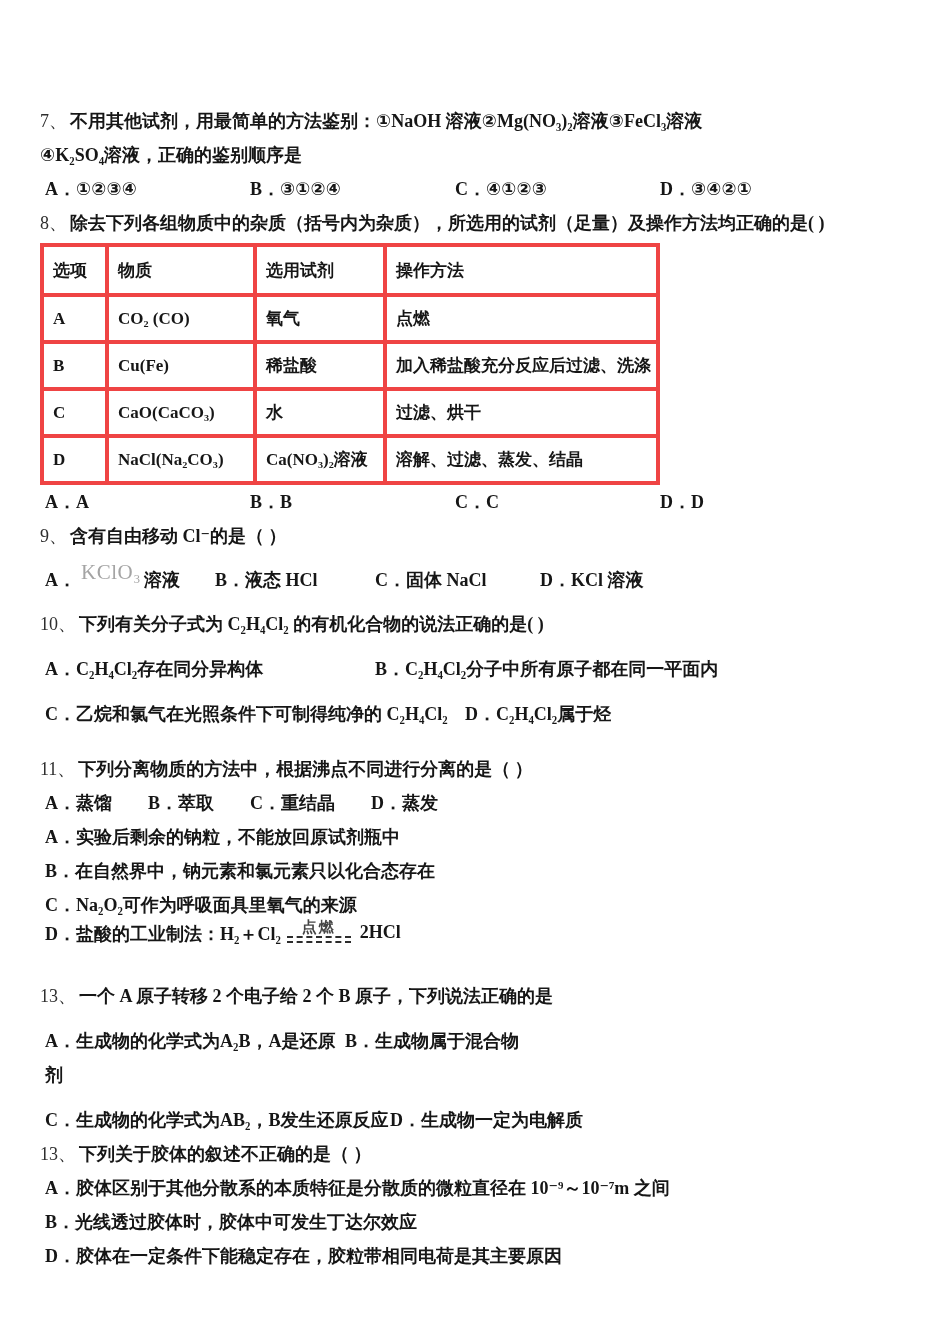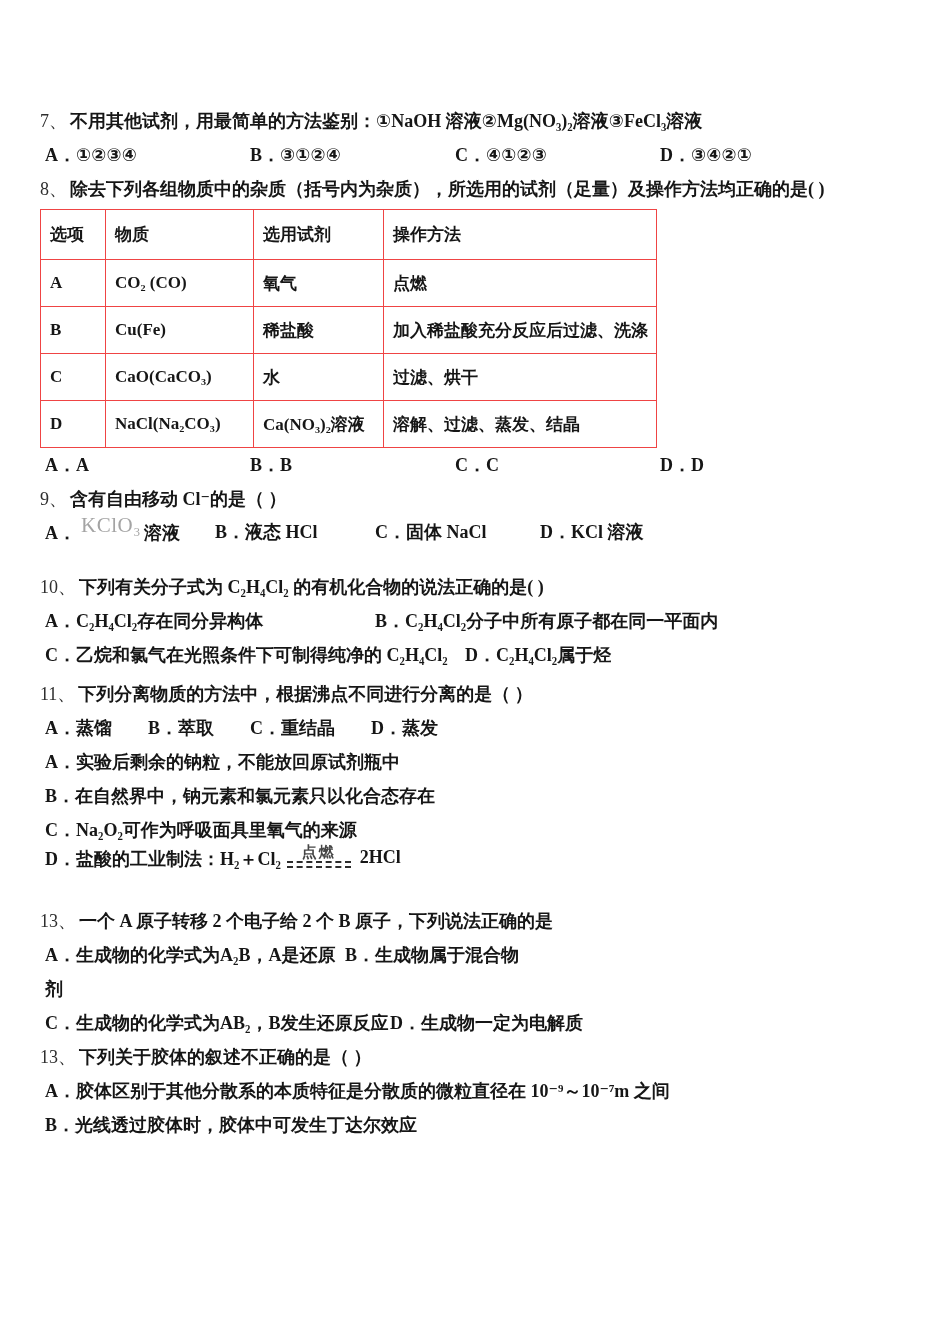--- a/index.html
+++ b/index.html
@@ -14,68 +14,69 @@
     overflow:hidden;
   }
   .page { padding:104px 26px 0 40px; }
   .line { line-height:34px; min-height:34px; }
   .qnum { font-weight:400; color:#2e2e2e; margin-right:3px; }
   
   .opts4 { display:flex; padding-left:5px;gap:40px; }
   .opts4 > span { flex:0 0 165px; }
   .opts4 > span:last-child { flex:0 0 auto; }
   
-  .optrow { display:flex; padding-left:5px; }
+  .optrow { display:flex; padding-left:5px;margin-top:11px; }
   .w330 { flex:0 0 330px; }
   .w420 { flex:0 0 420px; }
   .w300 { flex:0 0 300px; }
   .w345 { flex:0 0 345px; }
   .indent { padding-left:5px; }
   
   table.purify { border-collapse:collapse; table-layout:fixed; width:616px; margin-top:3px; }
   .purify th, .purify td {
-    border:1px solid #ef4444;
+    border:4px solid #ef4444;
     text-align:left;
     padding-left:9px;
     font-size:17px;
     font-weight:700;
     vertical-align:middle;
   }
   .purify th { height:50px; }
   .purify td { height:47px; }
   
-  .q9opts { display:flex; height:40px; padding-left:5px; line-height:32px; }
+  .q9opts { display:flex; align-items:flex-end; height:40px; padding-left:5px; line-height:26px; }
   .q9opts > span.cell-a { flex:0 0 170px; }
   .q9opts > span.cell-b { flex:0 0 160px; }
   .q9opts > span.cell-c { flex:0 0 165px; }
   .formula-gray {
     font-weight:400;
     color:#a4a4a4;
     font-size:21px;
     position:relative;
     top:-7px;
     margin:0 3px 0 5px;
     letter-spacing:0.5px;
   }
   
   .eqrow { display:flex; align-items:flex-start; height:48px; padding-left:5px; }
   .eq-stack { display:inline-flex; flex-direction:column; align-items:center; margin:0 9px 0 6px; position:relative; top:-3px; }
   .eq-cond { font-size:15px; line-height:16px; color:#454545; letter-spacing:2px; font-weight:700; }
   .eq-dline { width:64px; height:7px; border-top:2px dashed #2c2c2c; border-bottom:2px dashed #2c2c2c; margin-top:1px; }
   .mt14 { margin-top:14px; }
   .mt9 { margin-top:9px; }
-  .mt5 { margin-top:5px; }
+  .mt5 { margin-top:21px; }
 </style>
 </head>
 <body>
 
 <div class="page">
 
   <section>
     <div class="line"><span class="qnum">7、</span><span>不用其他试剂，用最简单的方法鉴别：①NaOH 溶液②Mg(NO₃)₂溶液③FeCl₃溶液</span></div>
+    <div class="line">④K₂SO₄溶液，正确的鉴别顺序是</div>
     <div class="line opts4">
       <span>A．①②③④</span>
       <span>B．③①②④</span>
       <span>C．④①②③</span>
       <span>D．③④②①</span>
     </div>
   </section>
 
   <section>
     <div class="line"><span class="qnum">8、</span><span>除去下列各组物质中的杂质（括号内为杂质），所选用的试剂（足量）及操作方法均正确的是(      )</span></div>
@@ -177,15 +178,16 @@
     <div class="line optrow">
       <span class="w345">C．生成物的化学式为AB₂，B发生还原反应</span>
       <span>D．生成物一定为电解质</span>
     </div>
   </section>
 
   <section>
     <div class="line"><span class="qnum">13、</span><span>下列关于胶体的叙述不正确的是（  ）</span></div>
     <div class="line indent">A．胶体区别于其他分散系的本质特征是分散质的微粒直径在 10⁻⁹～10⁻⁷m 之间</div>
     <div class="line indent">B．光线透过胶体时，胶体中可发生丁达尔效应</div>
+    <div class="line indent">D．胶体在一定条件下能稳定存在，胶粒带相同电荷是其主要原因</div>
   </section>
 
 </div>
 
 </body></html>

